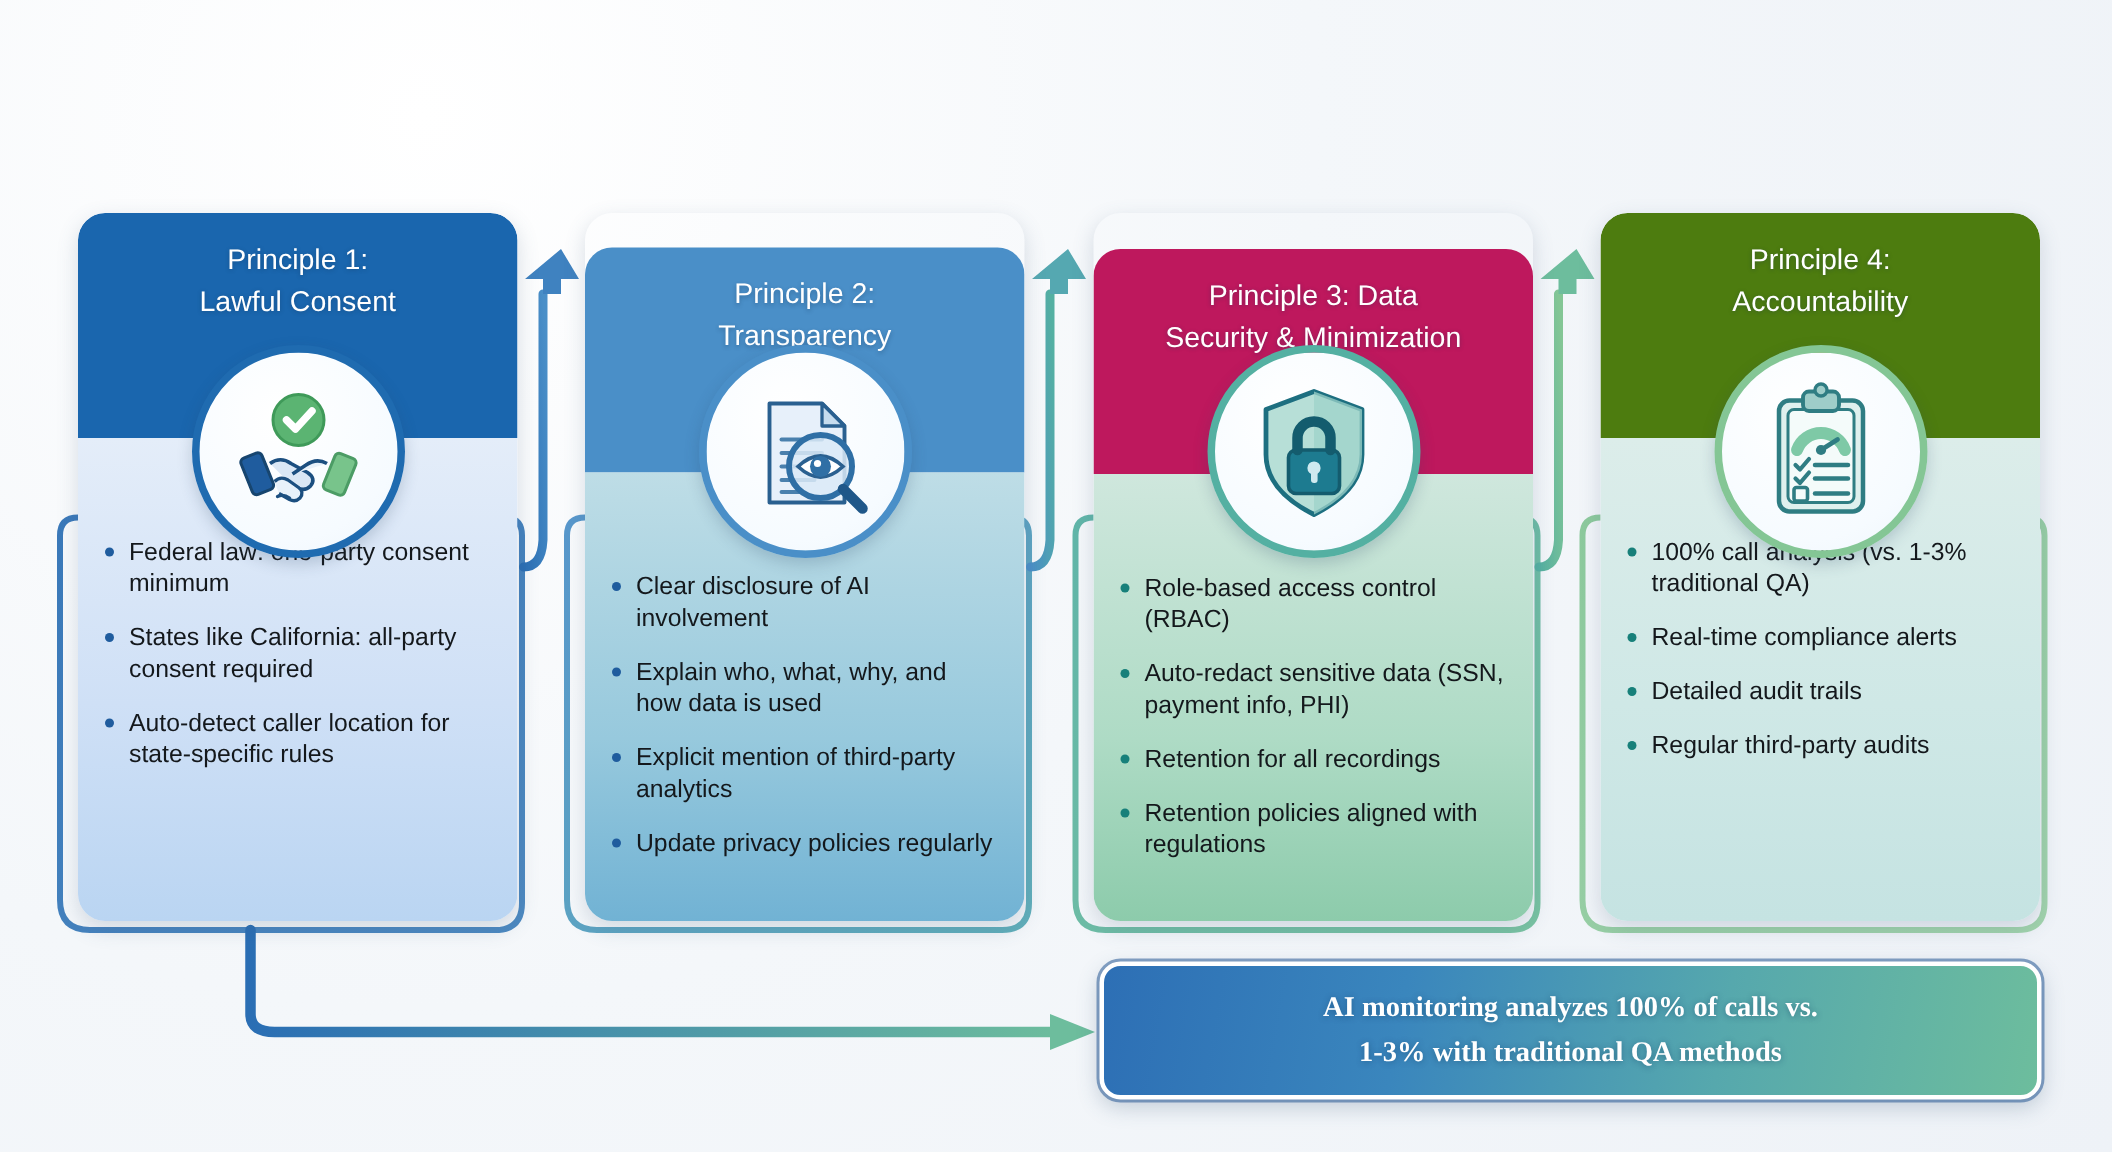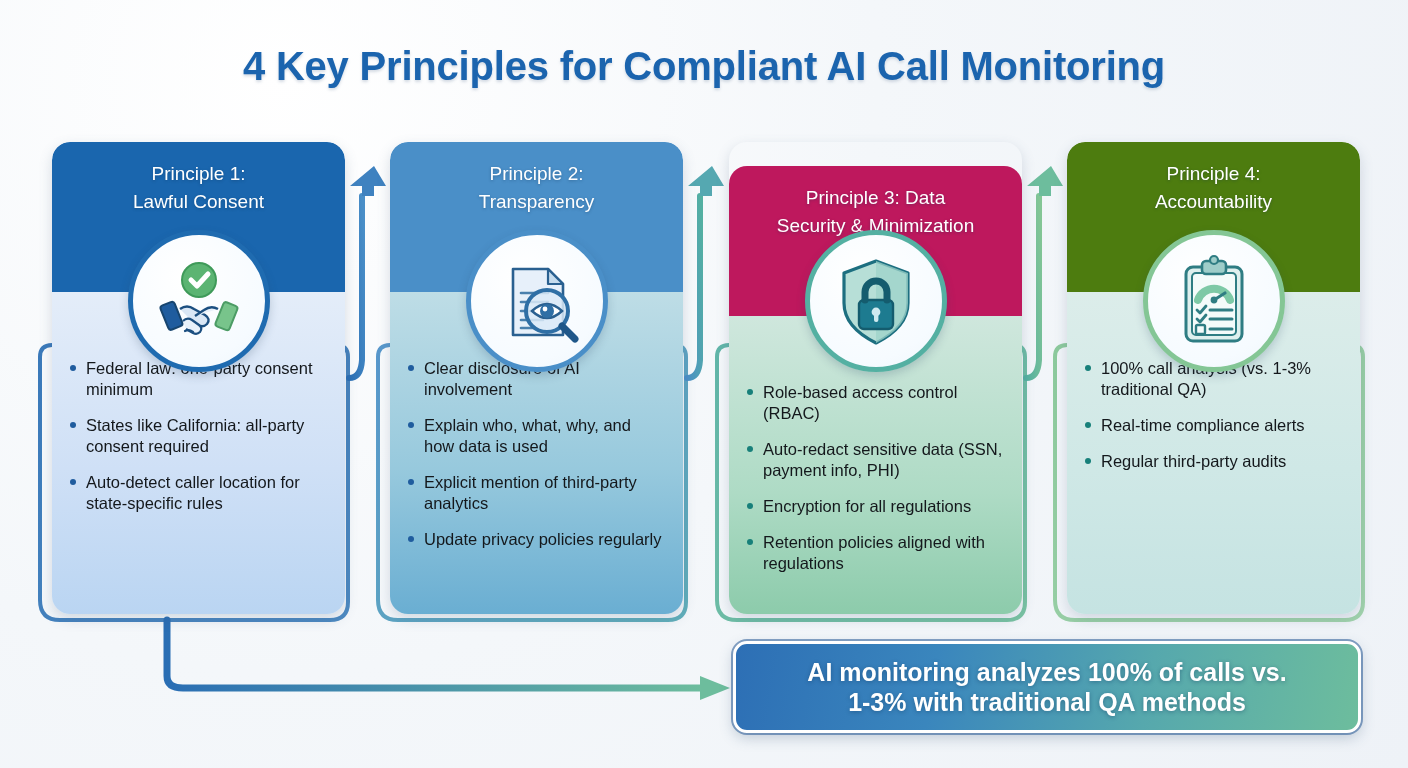--- a/index.html
+++ b/index.html
@@ -56,21 +56,21 @@
   .bullets li::before{
     content:"";position:absolute;left:2px;top:7px;
     width:6px;height:6px;border-radius:50%;
   }
   #card1 .bullets li::before,#card2 .bullets li::before{background:#1f5c9e;}
   #card3 .bullets li::before,#card4 .bullets li::before{background:#17807a;}
 
   
   #card1 .card-head{background:#1a66ae;}
   #card1 .card-body{background:linear-gradient(180deg,#e4edf9 0%,#cfe0f6 55%,#bad5f2 100%);}
-  #card2 .card-head{background:#4a8fc8;}
+  #card2 .card-head{background:#4a8fc8;margin-top:23px;}
   #card2 .card-body{background:linear-gradient(180deg,#bedde6 0%,#97c9dd 55%,#6aaed2 100%);}
   #card3 .card-head{background:#be185d;margin-top:24px;}
   #card3 .card-body{background:linear-gradient(180deg,#cfe7dd 0%,#aedbc5 55%,#86c8a6 100%);}
   #card4 .card-head{background:#4d7c0f;}
   #card4 .card-body{background:linear-gradient(180deg,#dcedea 0%,#cfe8e6 55%,#c5e3e2 100%);}
 
   
   .medallion{
     position:absolute;left:50%;top:88px;transform:translateX(-50%);
     width:142px;height:142px;border-radius:50%;
@@ -89,31 +89,31 @@
     position:absolute;left:733px;top:641px;width:628px;height:92px;
     border-radius:14px;
     background:linear-gradient(100deg,#2d6fb5 0%,#3a86bd 32%,#56a8ad 66%,#6dbd9d 100%);
     border:3px solid #ffffff;
     outline:2px solid rgba(40,90,150,.55);
     box-shadow:0 5px 14px rgba(60,95,125,.28);
     display:flex;align-items:center;justify-content:center;
     box-sizing:border-box;
   }
   .banner .btext{
-    color:#ffffff;font-size:25px;font-weight:bold;line-height:30px;
+    color:#ffffff;font-size:19px;font-weight:bold;line-height:30px;
     text-align:center;width:580px;
     text-shadow:0 1px 4px rgba(15,55,95,.45);
+    font-family:Liberation Serif, serif;
   }
 </style>
 </head>
 <body>
 
 <div class="stage">
 
-  <div class="title">4 Key Principles for Compliant AI Call Monitoring</div>
 
   <svg class="connectors" viewBox="0 0 1408 768" xmlns="http://www.w3.org/2000/svg">
     <defs>
       <linearGradient id="g12" x1="0" y1="1" x2="1" y2="0">
         <stop offset="0" stop-color="#2a6eb4"></stop>
           <stop offset="1" stop-color="#4a8fc8"></stop>
       </linearGradient>
       <linearGradient id="g23" x1="0" y1="1" x2="1" y2="0">
         <stop offset="0" stop-color="#4a8fc8"></stop>
           <stop offset="1" stop-color="#54b0a2"></stop>
@@ -239,21 +239,21 @@
         <rect x="35" y="51" width="34" height="29" rx="5" fill="#1d7b90" stroke="#145c6e" stroke-width="2.4"></rect>
         <path d="M41 51 V43 a11 11 0 0 1 22 0 V51" fill="none" stroke="#145c6e" stroke-width="7" stroke-linecap="round"></path>
         <circle cx="52" cy="63" r="4.4" fill="#cfeaf0"></circle>
         <rect x="50" y="64" width="4.4" height="9" rx="2" fill="#cfeaf0"></rect>
       </svg>
     </div>
     <div class="card-body">
       <ul class="bullets">
         <li>Role-based access control (RBAC)</li>
         <li>Auto-redact sensitive data (SSN, payment info, PHI)</li>
-        <li>Encryption for all regulations</li>
+        <li>Retention for all recordings</li>
         <li>Retention policies aligned with regulations</li>
       </ul>
     </div>
   </div>
 
   <div class="card" id="card4">
     <div class="card-head">
       <div class="htext">
         <span>Principle 4:</span><br>
         <span>Accountability</span>
@@ -275,20 +275,21 @@
           <line x1="48" y1="61" x2="70" y2="61"></line>
           <line x1="48" y1="70" x2="70" y2="70"></line>
           <line x1="48" y1="80" x2="70" y2="80"></line>
         </g>
       </svg>
     </div>
     <div class="card-body">
       <ul class="bullets">
         <li>100% call analysis (vs. 1-3% traditional QA)</li>
         <li>Real-time compliance alerts</li>
+        <li>Detailed audit trails</li>
         <li>Regular third-party audits</li>
       </ul>
     </div>
   </div>
 
   <div class="banner">
     <div class="btext">
       <span>AI monitoring analyzes 100% of calls vs.</span><br>
       <span>1-3% with traditional QA methods</span>
     </div>

